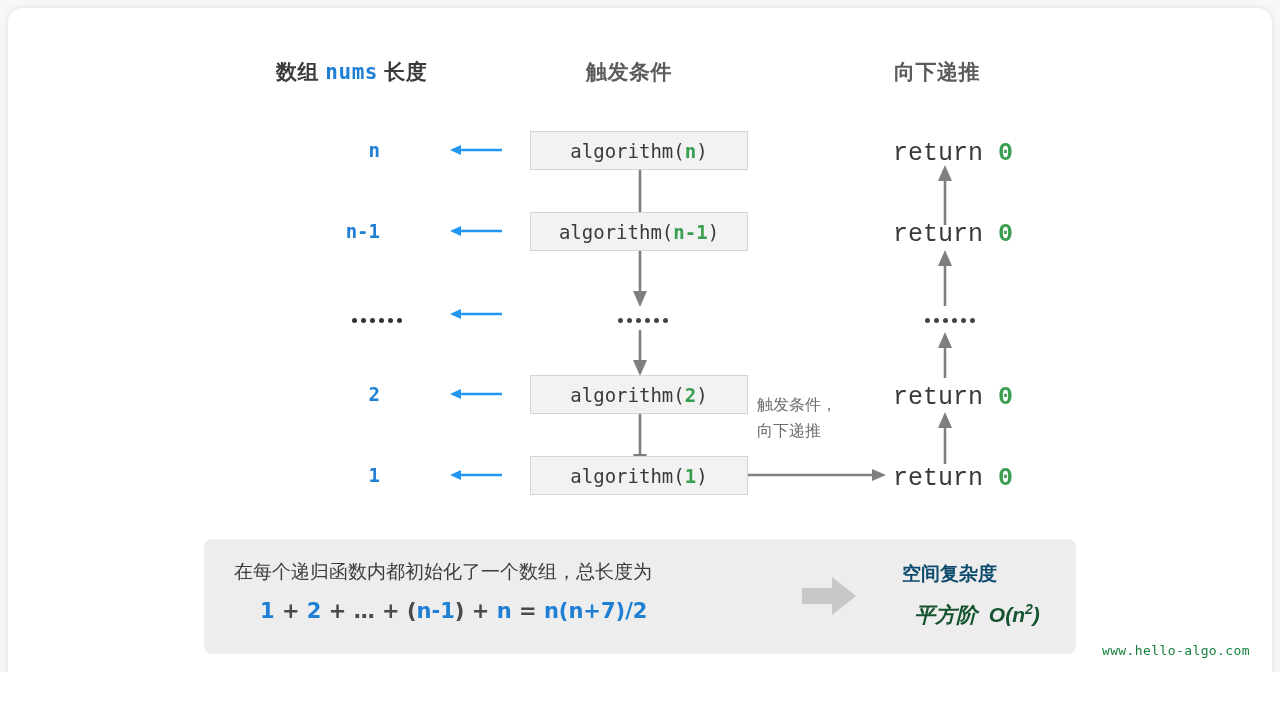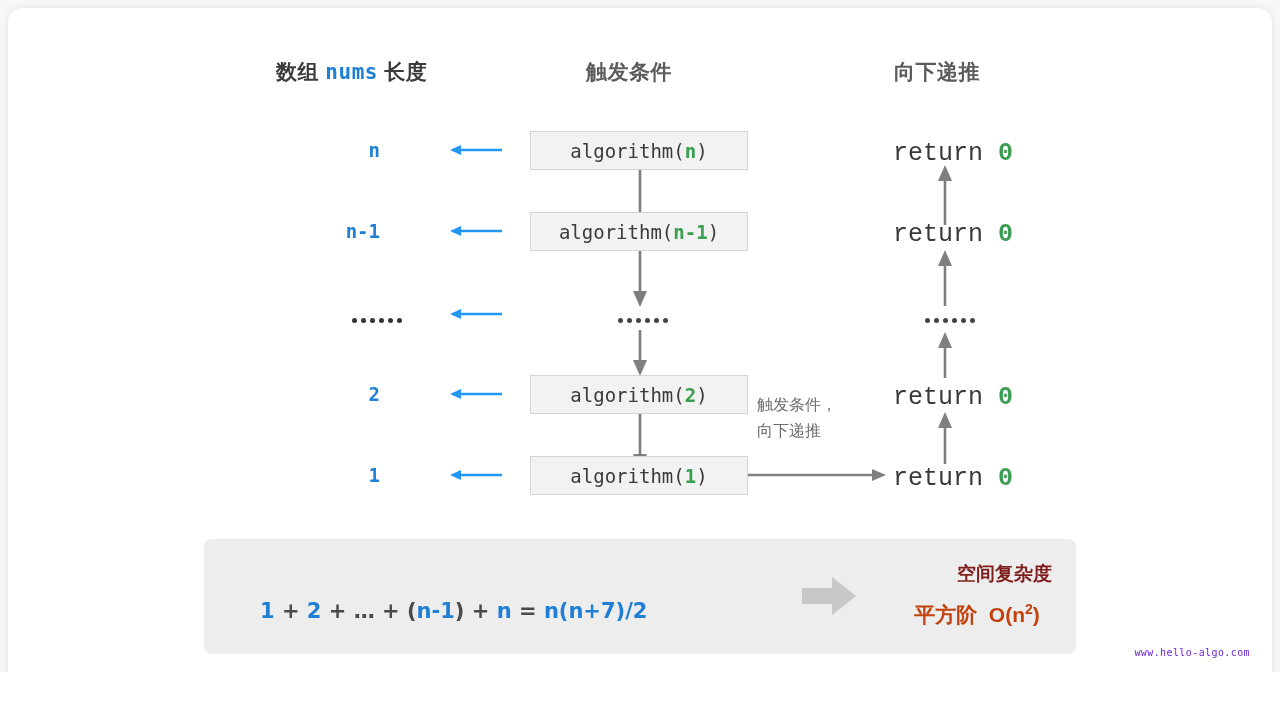--- a/index.html
+++ b/index.html
@@ -139,47 +139,48 @@
   .sum-arrow {
     position: absolute;
     left: 596px;
     top: 34px;
   }
   .sum-right-title {
     position: absolute;
     left: 698px;
     top: 22px;
     width: 150px;
-    text-align: right;
+    text-align: left;
     font-size: 19px;
     font-weight: bold;
-    color: #7f1d1d;
+    color: #0c4a6e;
     white-space: nowrap;
   }
   .sum-right-value {
     position: absolute;
     left: 688px;
     top: 62px;
     width: 170px;
     text-align: center;
     font-size: 21px;
     font-weight: bold;
-    color: #c2410c;
-    white-space: nowrap;
+    color: #14532d;
+    white-space: nowrap;
+    font-style: italic;
   }
   .sum-right-value sup { font-size: 14px; }
 
   
   #watermark {
     position: absolute;
     right: 30px;
     bottom: 14px;
     font-family: "DejaVu Sans Mono", monospace;
-    font-size: 10px;
-    color: #6d28d9;
+    font-size: 13px;
+    color: #15803d;
     letter-spacing: 0.4px;
   }
 </style>
 </head>
 <body>
 
 <div id="canvas">
   <div id="card"></div>
 
   <div class="abs col-header" style="left:276px; top:58px;">
@@ -347,20 +348,21 @@
   </div>
 
   <div class="abs" style="left:748px; top:467px;">
     <svg width="140" height="16" viewBox="0 0 140 16">
         <line x1="0" y1="8" x2="126" y2="8" stroke="#7f7f7f" stroke-width="2.6"></line>
         <polygon points="138,8 124,2 124,14" fill="#7f7f7f"></polygon>
       </svg>
   </div>
 
   <div id="summary">
+    <div class="sum-line1">在每个递归函数内都初始化了一个数组，总长度为</div>
 
     <div class="sum-formula">
       <span class="b">1</span>
       <span class="op">+</span>
       <span class="b">2</span>
       <span class="op">+</span>
       <span class="op">…</span>
       <span class="op">+</span>
       <span class="op">(</span><span class="b">n-1</span><span class="op">)</span>
       <span class="op">+</span>

